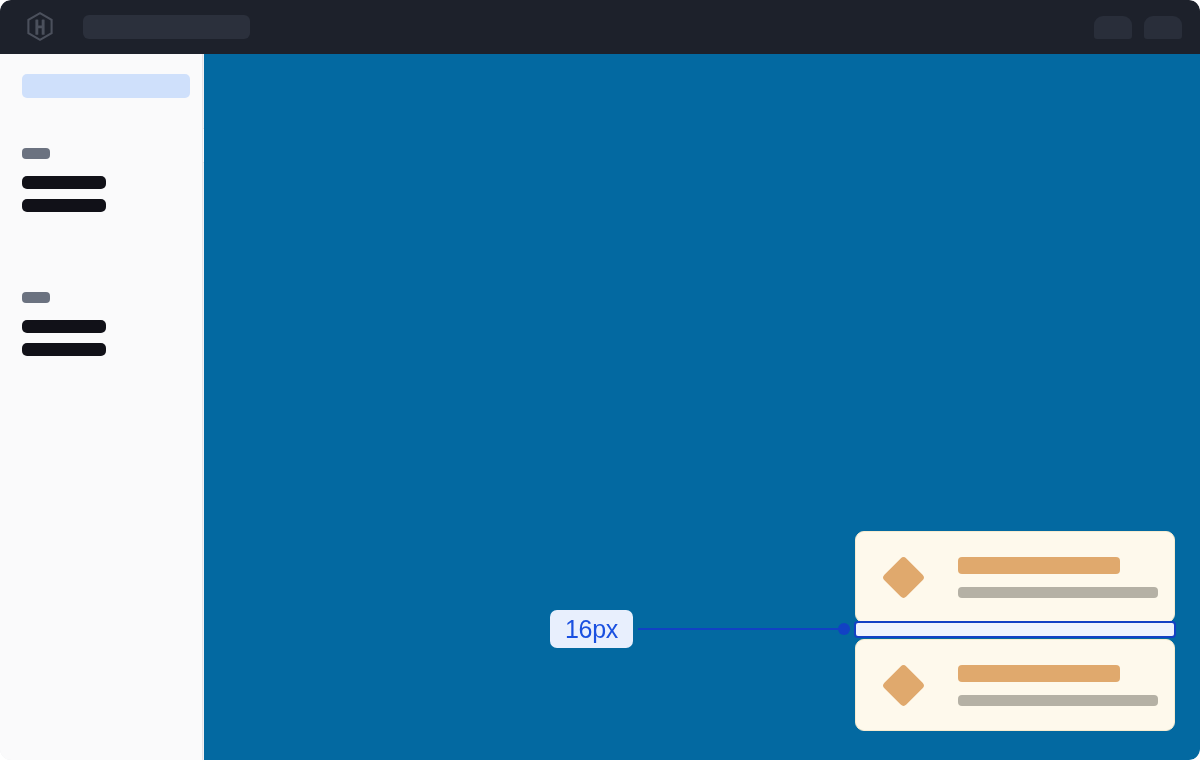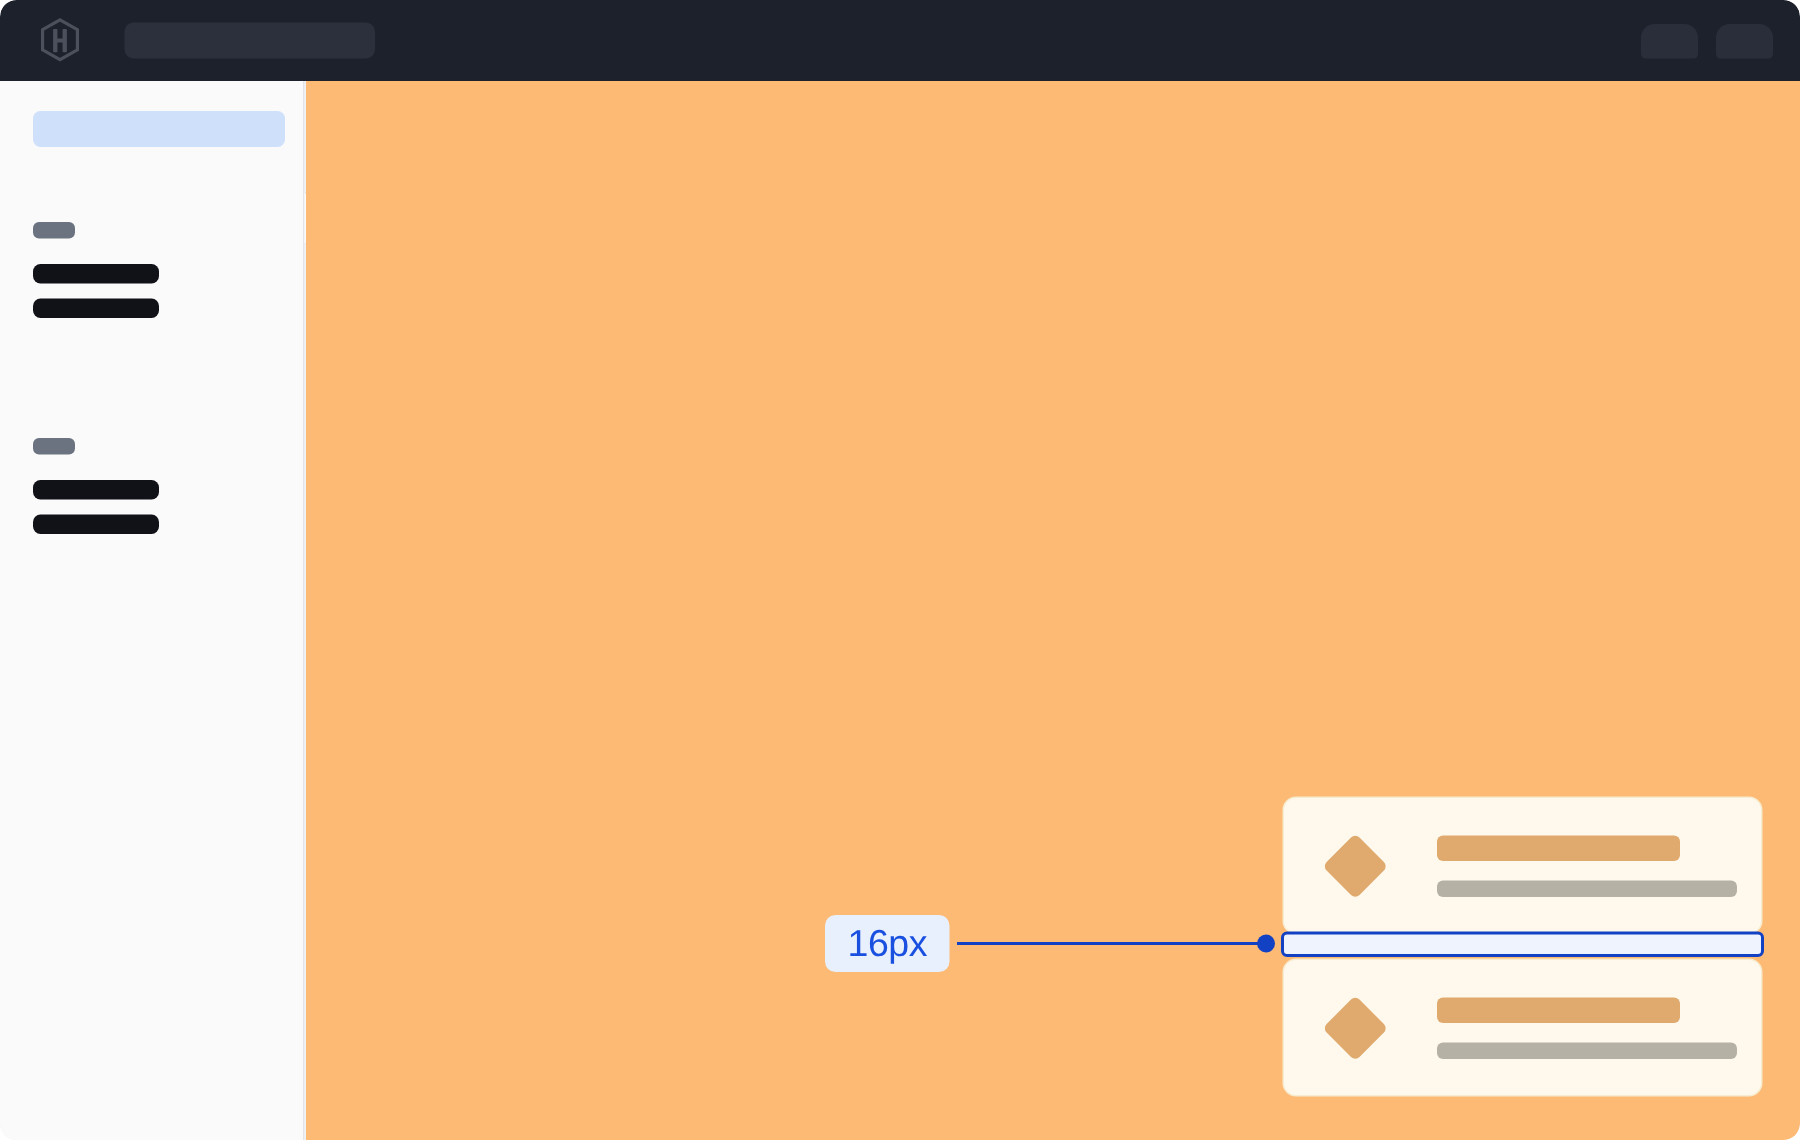--- a/index.html
+++ b/index.html
@@ -135,21 +135,21 @@
   .sidebar-link.first { margin-top: 17px; }
   .sidebar-link.second { margin-top: 10px; }
 
   
   #canvas {
     position: absolute;
     left: 204px;
     top: 0;
     width: 996px;
     height: 706px;
-    background: #fdba74;
+    background: #0369a1;
     border-bottom-right-radius: 11px;
   }
 
   
   .list-card {
     position: absolute;
     left: 651px;
     width: 320px;
     height: 92px;
     background: #fef9ec;

